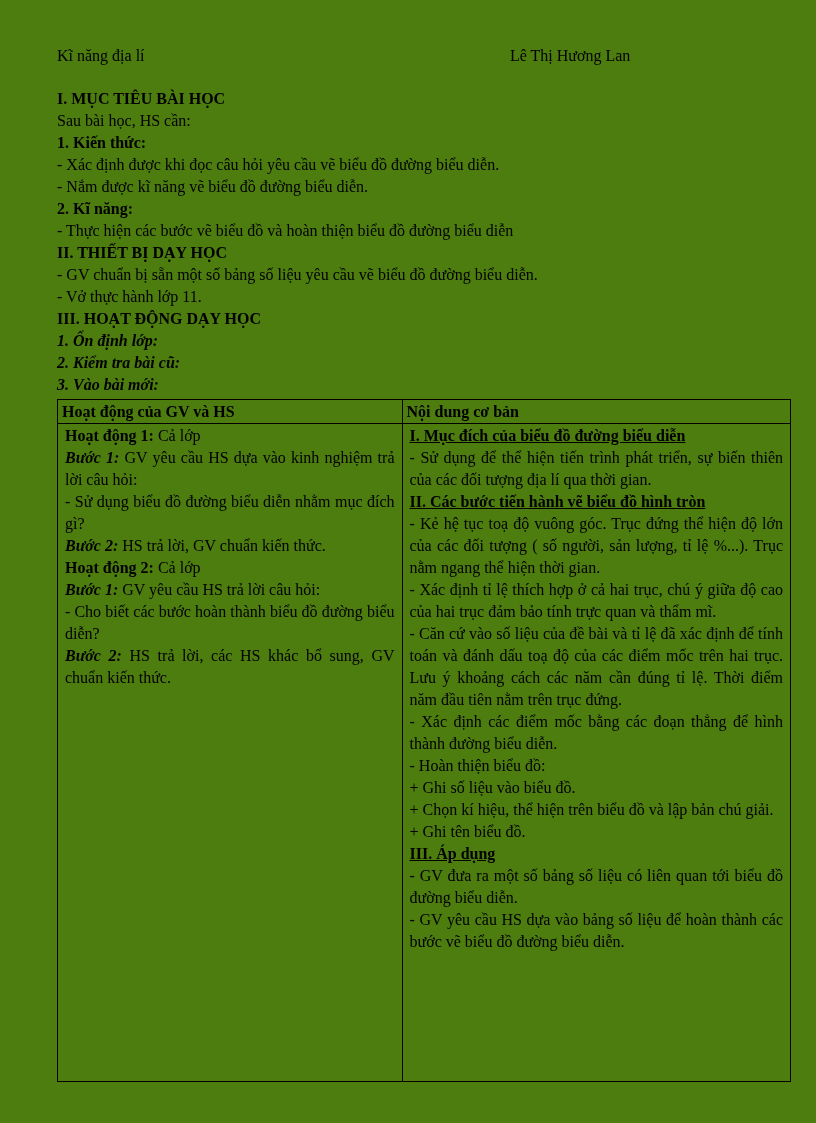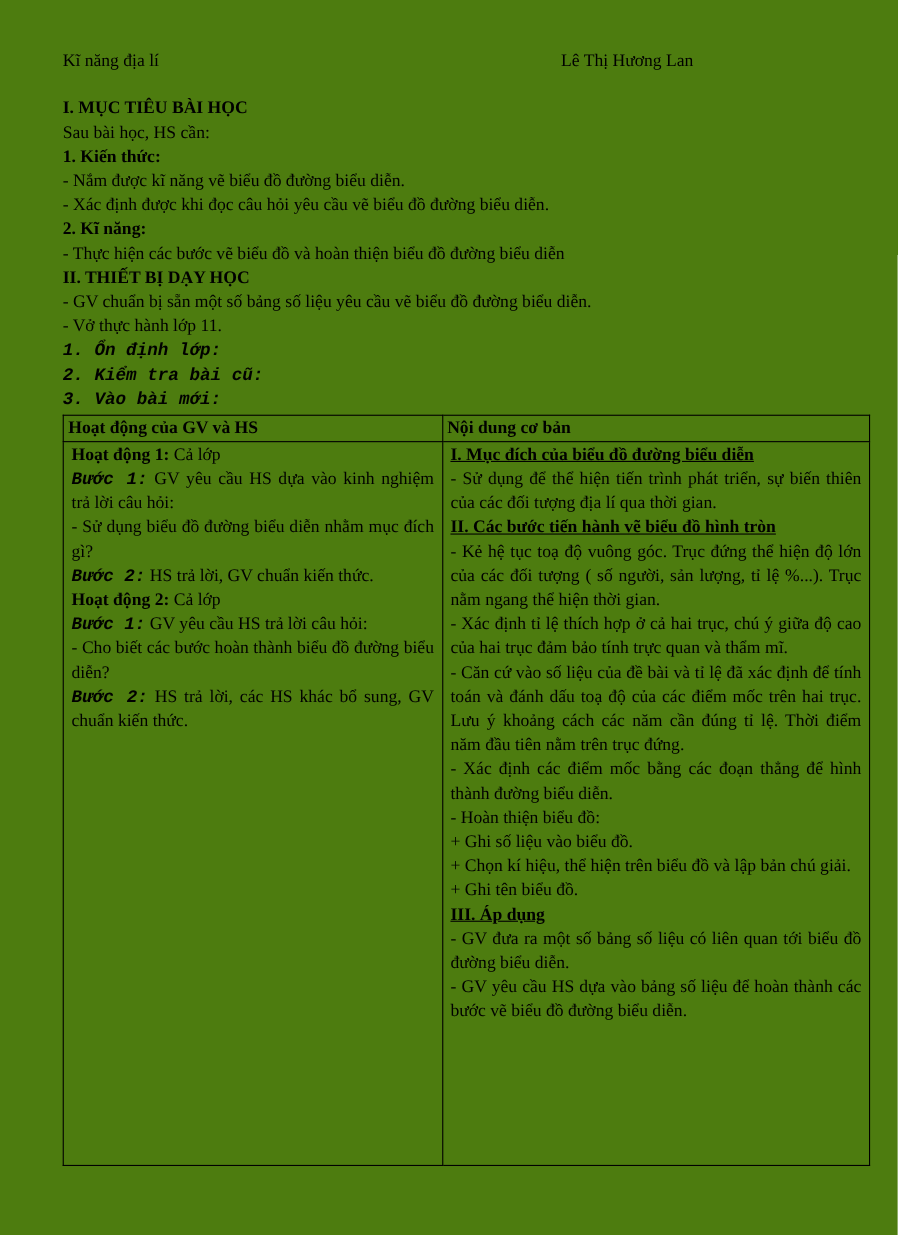--- a/index.html
+++ b/index.html
@@ -30,21 +30,21 @@
     left: 453px;
     top: 0;
     white-space: nowrap;
   }
   
   .intro p {
     line-height: 22px;
     text-align: left;
   }
   .b  { font-weight: bold; }
-  .bi { font-weight: bold; font-style: italic; font-family: Liberation Mono, monospace; }
+  .bi { font-weight: bold; font-style: italic; }
   .u  { text-decoration: underline; }
   
   table.lesson-table {
     width: 100%;
     border-collapse: collapse;
     margin-top: 3px;
     table-layout: fixed;
   }
   table.lesson-table th,
   table.lesson-table td {
@@ -73,27 +73,28 @@
 
   <div class="doc-header">
     <span class="hdr-left">Kĩ năng địa lí</span>
     <span class="hdr-right">Lê Thị Hương Lan</span>
   </div>
 
   <div class="intro">
     <p class="b">I. MỤC TIÊU BÀI HỌC</p>
     <p>Sau bài học, HS cần:</p>
     <p class="b">1. Kiến thức:</p>
+    <p>- Xác định được khi đọc câu hỏi yêu cầu vẽ biểu đồ đường biểu diễn.</p>
     <p>- Nắm được kĩ năng vẽ biểu đồ đường biểu diễn.</p>
-    <p>- Xác định được khi đọc câu hỏi yêu cầu vẽ biểu đồ đường biểu diễn.</p>
     <p class="b">2. Kĩ năng:</p>
     <p>- Thực hiện các bước vẽ biểu đồ và hoàn thiện biểu đồ đường biểu diễn</p>
     <p class="b">II. THIẾT BỊ DẠY HỌC</p>
     <p>- GV chuẩn bị sẵn một số bảng số liệu yêu cầu vẽ biểu đồ đường biểu diễn.</p>
     <p>- Vở thực hành lớp 11.</p>
+    <p class="b">III. HOẠT ĐỘNG DẠY HỌC</p>
     <p class="bi">1. Ổn định lớp:</p>
     <p class="bi">2. Kiểm tra bài cũ:</p>
     <p class="bi">3. Vào bài mới:</p>
   </div>
 
   <table class="lesson-table">
     <colgroup>
       <col class="col-left">
       <col class="col-right">
     </colgroup>

